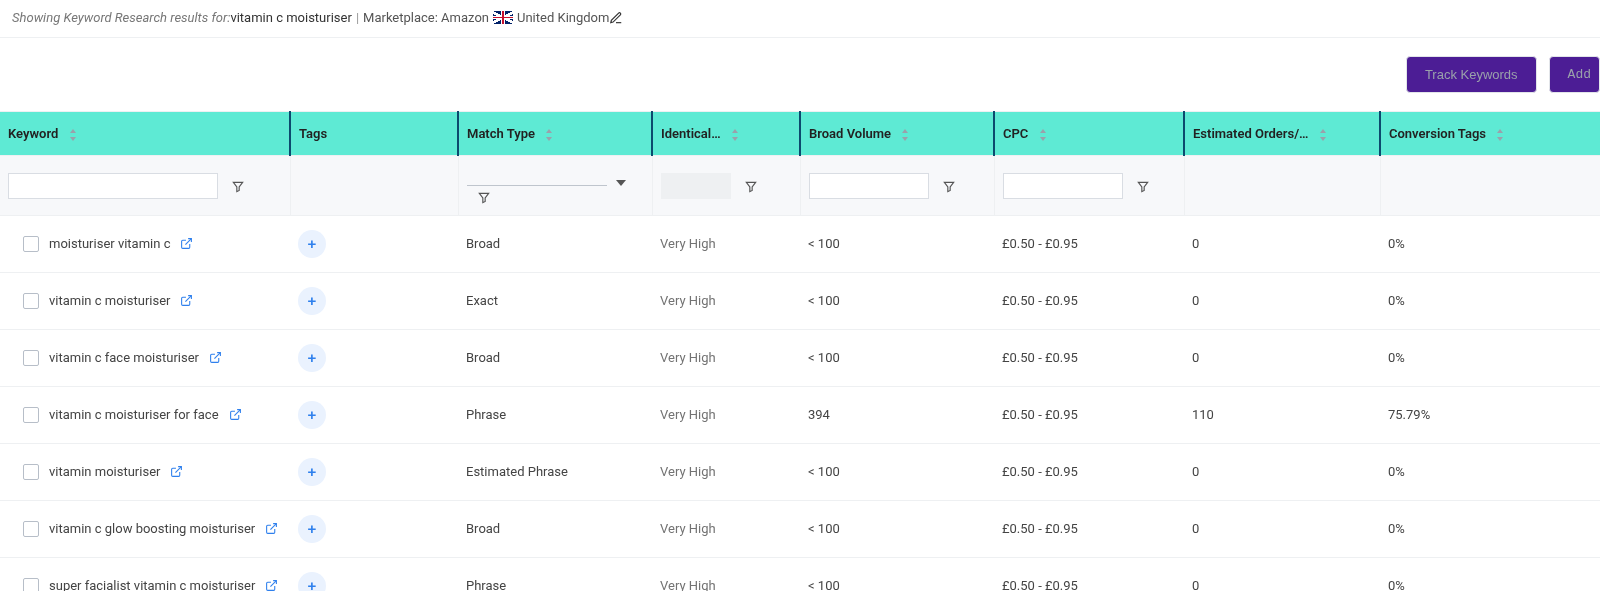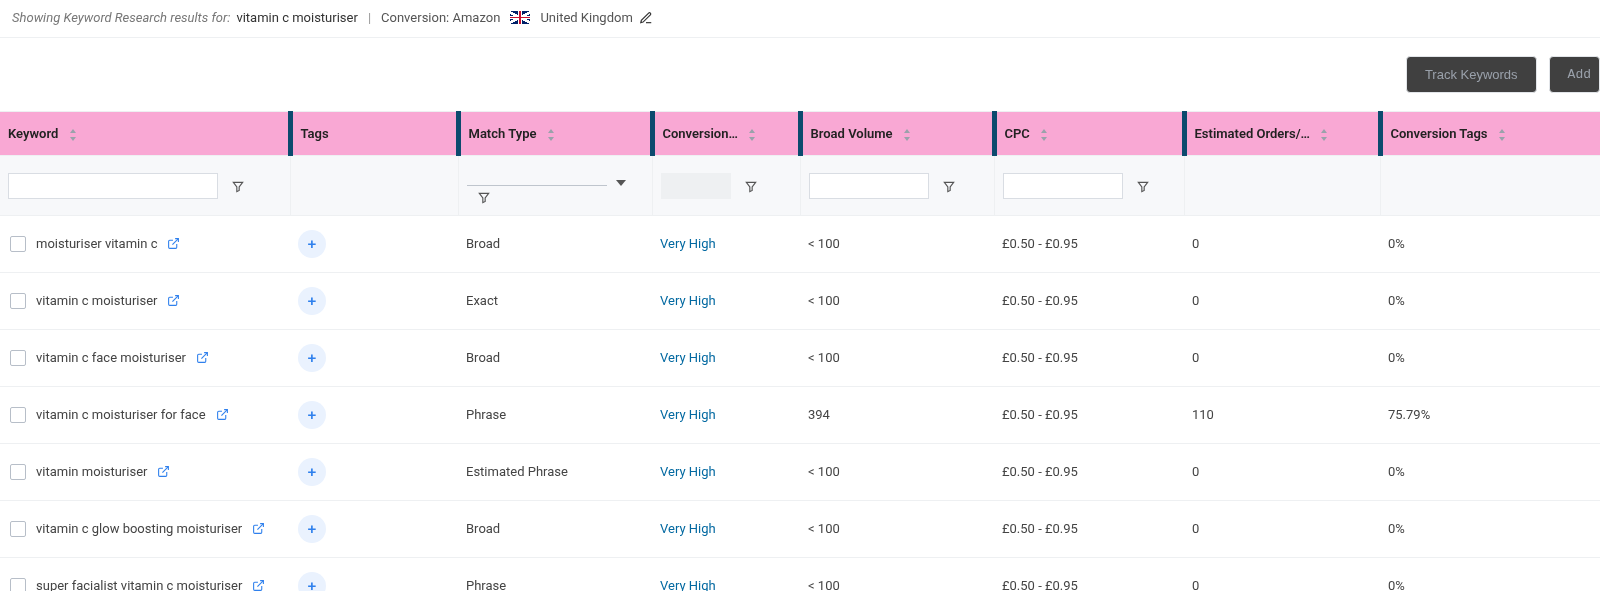--- a/index.html
+++ b/index.html
@@ -8,21 +8,21 @@
     font-size: 13px;
     color: #333;
     background: #fff;
     width: 1600px;
   }
   .header-bar {
     padding: 10px 12px 12px 12px;
     border-bottom: 1px solid #eef0f2;
     display: flex;
     align-items: center;
-    gap: 6px;
+    gap: 0;
     color: #555;
   }
   .header-bar .prefix { font-style: italic; color: #777; }
   .header-bar .term   { font-weight: 400; color: #333; }
   .header-bar .sep    { color: #999; margin: 0 4px; }
   .header-bar .mlabel { color: #555; }
   .flag {
     display: inline-block; width: 20px; height: 13px; position: relative;
     background: linear-gradient(#012169,#012169);
     margin: 0 4px;
@@ -42,44 +42,44 @@
     background:
       linear-gradient(to bottom, transparent 45%, #C8102E 45%, #C8102E 55%, transparent 55%),
       linear-gradient(to right,  transparent 45%, #C8102E 45%, #C8102E 55%, transparent 55%);
   }
   .edit-icon { width:14px; height:14px; cursor:pointer; }
   .actions-row {
     display:flex; justify-content:flex-end; gap:12px;
     padding: 18px 0 18px 12px;
   }
   .btn {
-    border:1px solid #e2e5e9; background:#404040; color:#9aa1ab;
+    border:1px solid #e2e5e9; background:#4c1d95; color:#9aa1ab;
     padding: 10px 18px; border-radius:4px; font-size:13px; cursor:default;
     white-space: nowrap;
   }
   .btn.cut { padding-right:8px;font-family:Liberation Mono, monospace; } 
 
   
   .tbl { width:100%; border-collapse:collapse; }
   .tbl th, .tbl td { text-align:left; font-weight:400; }
   .col-keyword   { width: 290px; padding-left:10px;}
   .col-tags      { width: 168px; }
   .col-match     { width: 194px; }
   .col-relevance { width: 148px; }
   .col-volume    { width: 194px; }
   .col-cpc       { width: 190px; }
   .col-orders    { width: 196px; }
   .col-conv      { width: auto; }
 
   thead tr.hdr th {
-    background:#f9a8d4; border-top:1px solid #eef0f2; border-bottom:1px solid #eef0f2;
+    background:#5eead4; border-top:1px solid #eef0f2; border-bottom:1px solid #eef0f2;
     padding: 14px 8px; font-size:13px; color:#222; font-weight:600;
   }
   thead tr.hdr th:first-child { border-left:none; }
-  thead tr.hdr th + th { border-left:5px solid #0c4a6e; }
+  thead tr.hdr th + th { border-left:2px solid #0c4a6e; }
   .sort-icn { display:inline-block; margin-left:6px; color:#9aa1ab; font-size:10px; line-height:0; }
   .sort-icn svg { vertical-align:middle; }
 
   thead tr.filters th {
     background:#f7f8fa; border-bottom:1px solid #eef0f2;
     padding:10px 8px;
   }
   thead tr.filters th + th { border-left:1px solid #eef0f2; }
   .finput {
     width: 120px; height:26px; border:1px solid #d9dde3; background:#fff; padding:0 6px;
@@ -88,43 +88,43 @@
   .filter-icn { width:14px; height:14px; color:#666; margin-left:10px; vertical-align:middle; cursor:pointer; }
   .dd-icn { width:10px; height:10px; color:#666; margin-left:6px; vertical-align:middle; }
   .match-underline {
     display:inline-block; width:140px; border-bottom:1px solid #bfc5cd; height:20px;
   }
 
   tbody td {
     border-bottom:1px solid #eef0f2; padding:14px 8px; color:#444; font-size:13px;
   }
   tbody td:first-child { padding-left:10px; }
-  .kw-cell { display:flex; align-items:center; gap:10px; }
+  .kw-cell { display:flex; align-items:center; gap:10px;margin-left:13px; }
   .chk {
     width:16px; height:16px; border:1.5px solid #b7bec8; border-radius:2px; background:#fff;
     display:inline-block; flex:none;
   }
   .ext-icn { width:13px; height:13px; color:#2f80ed; flex:none; }
   .add-btn {
     width:28px; height:28px; border-radius:50%;
     background:#eaf2fe; color:#2f80ed;
     display:flex; align-items:center; justify-content:center;
     font-size:15px; font-weight:600; cursor:pointer;
     border:none;
   }
-  .rel-high { color:#0369a1; }
+  .rel-high { color:#737373; }
 </style>
 </head>
 <body>
 
 <div class="header-bar">
   <span class="prefix">Showing Keyword Research results for:</span>
   <span class="term">vitamin c moisturiser</span>
   <span class="sep">|</span>
-  <span class="mlabel">Conversion: Amazon</span>
+  <span class="mlabel">Marketplace: Amazon</span>
   <span class="flag"></span>
   <span>United Kingdom</span>
   <svg class="edit-icon" viewBox="0 0 24 24" fill="none" stroke="#333" stroke-width="2">
     <path d="M12 20h9"></path>
       <path d="M16.5 3.5a2.1 2.1 0 0 1 3 3L7 19l-4 1 1-4Z"></path>
   </svg>
 </div>
 
 <div class="actions-row">
   <button class="btn">Track Keywords</button>
@@ -157,21 +157,21 @@
       </th>
       <th>
         <span>Match Type</span>
         <span class="sort-icn">
           <svg width="10" height="12" viewBox="0 0 10 12">
               <path d="M5 0 2 4h6zM5 12 2 8h6z" fill="#9aa1ab"></path>
             </svg>
         </span>
       </th>
       <th>
-        <span>Conversion…</span>
+        <span>Identical…</span>
         <span class="sort-icn">
           <svg width="10" height="12" viewBox="0 0 10 12">
               <path d="M5 0 2 4h6zM5 12 2 8h6z" fill="#9aa1ab"></path>
             </svg>
         </span>
       </th>
       <th>
         <span>Broad Volume</span>
         <span class="sort-icn">
           <svg width="10" height="12" viewBox="0 0 10 12">

